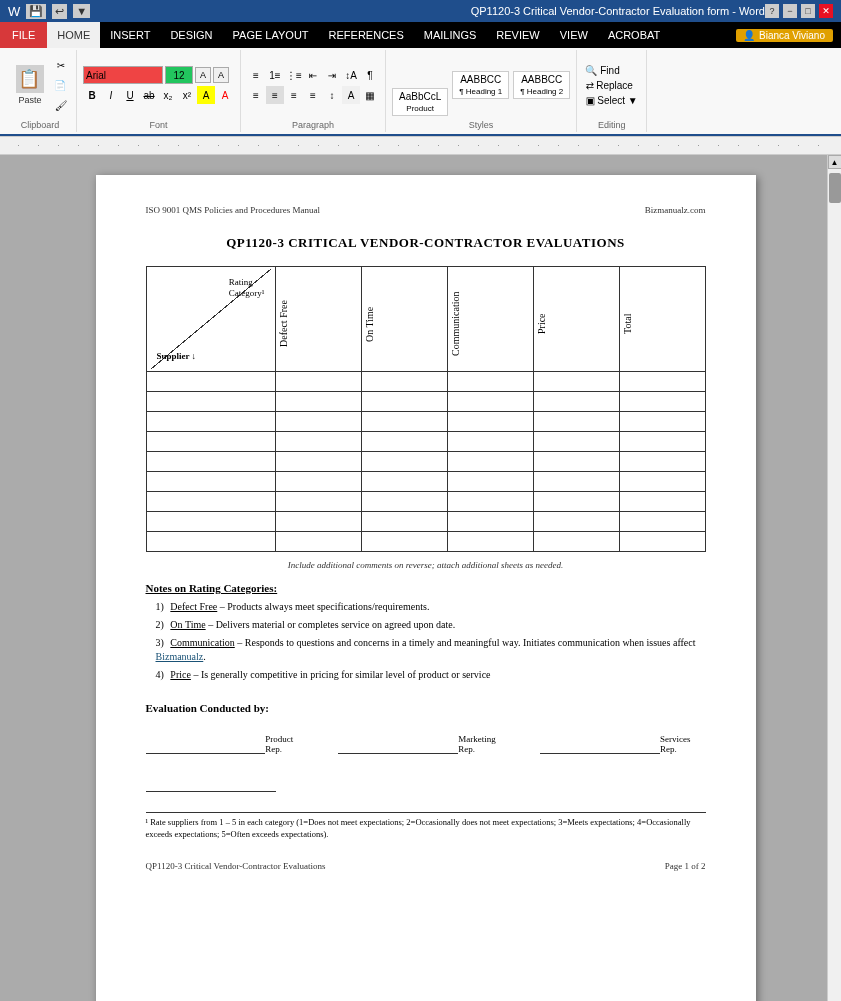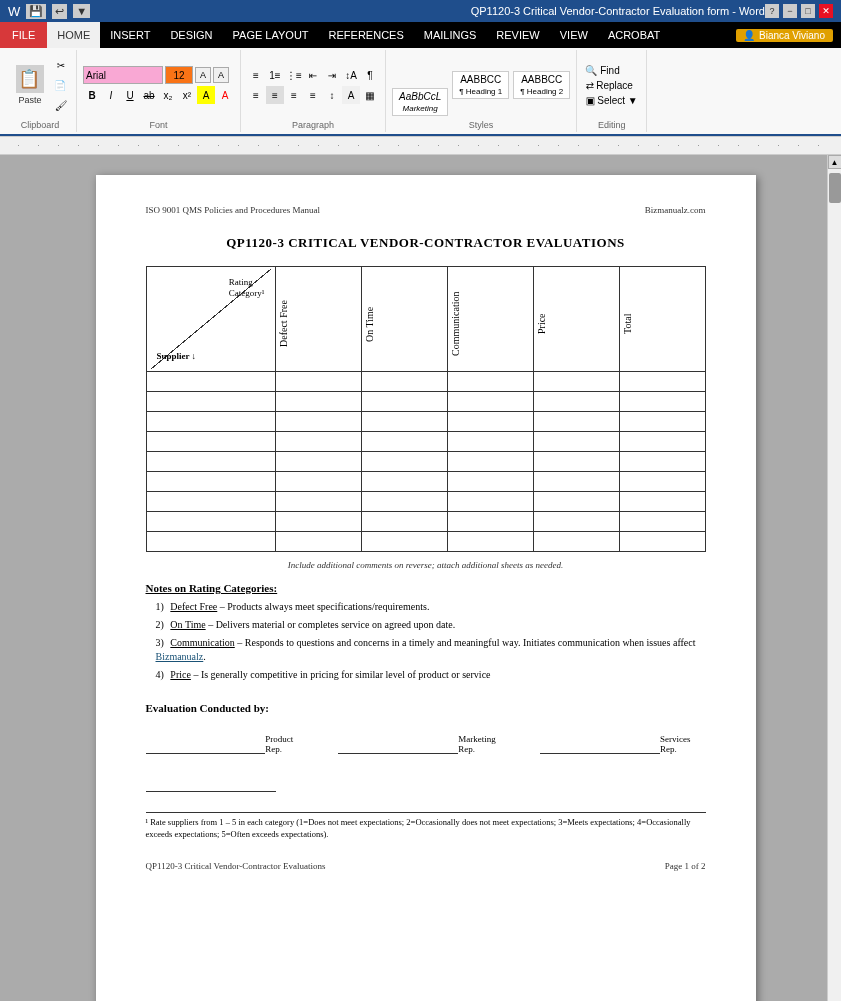--- a/index.html
+++ b/index.html
@@ -86,25 +86,25 @@
     .ribbon-big-icon {
       width: 28px; height: 28px;
       background: #ccc;
       display: flex; align-items: center; justify-content: center;
       font-size: 16px; margin-bottom: 2px;
     }
     .font-controls { display: flex; flex-direction: column; gap: 2px; }
     .font-row { display: flex; align-items: center; gap: 2px; }
     .font-name-box {
       width: 80px; height: 18px; border: 1px solid #aaa;
-      font-size: 10px; padding: 0 2px; background: #f9a8d4;
+      font-size: 10px; padding: 0 2px; background: #ef4444;
     }
     .font-size-box {
       width: 28px; height: 18px; border: 1px solid #aaa;
-      font-size: 10px; padding: 0 2px; background: #f97316; text-align: center;
+      font-size: 10px; padding: 0 2px; background: #22c55e; text-align: center;
     }
     .small-btn {
       width: 16px; height: 16px; border: 1px solid #aaa;
       background: #f0f0f0; font-size: 9px; cursor: pointer;
       display: inline-flex; align-items: center; justify-content: center;
     }
     .format-row { display: flex; gap: 1px; }
     .fmt-btn {
       width: 18px; height: 18px; border: 1px solid transparent;
       background: transparent; font-size: 10px; cursor: pointer;
@@ -437,21 +437,21 @@
             <span class="fmt-btn">▦</span>
           </div>
         </div>
       </div>
       <div class="ribbon-group-label">Paragraph</div>
     </div>
 
     <div class="ribbon-group" style="min-width:180px;">
       <div class="ribbon-group-content">
         <div class="style-box">
-          <div class="style-item" style="font-style:italic; font-size:10px;margin-top:34px;">AaBbCcL<br><span style="font-size:8px;">Marketing</span></div>
+          <div class="style-item" style="font-size:10px;margin-top:34px;">AaBbCcL<br><span style="font-size:8px;">Product</span></div>
           <div class="style-item" style="font-size:10px;">AABBCC<br><span style="font-size:8px;">¶ Heading 1</span></div>
           <div class="style-item" style="font-size:10px;">AABBCC<br><span style="font-size:8px;">¶ Heading 2</span></div>
         </div>
       </div>
       <div class="ribbon-group-label">Styles</div>
     </div>
 
     <div class="ribbon-group" style="min-width:70px;">
       <div class="ribbon-group-content">
         <div style="display:flex; flex-direction:column; gap:4px;">

